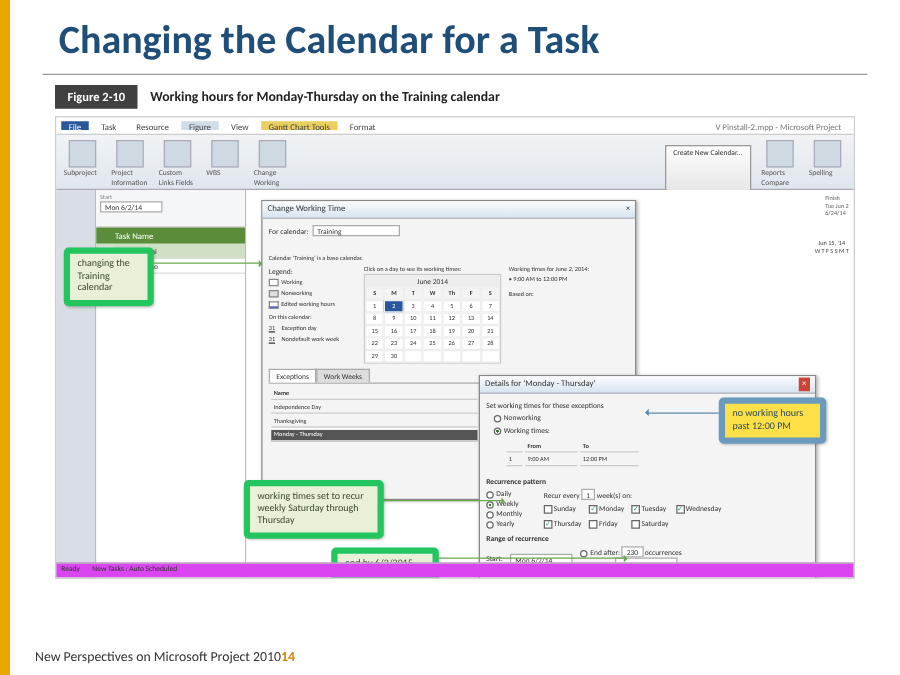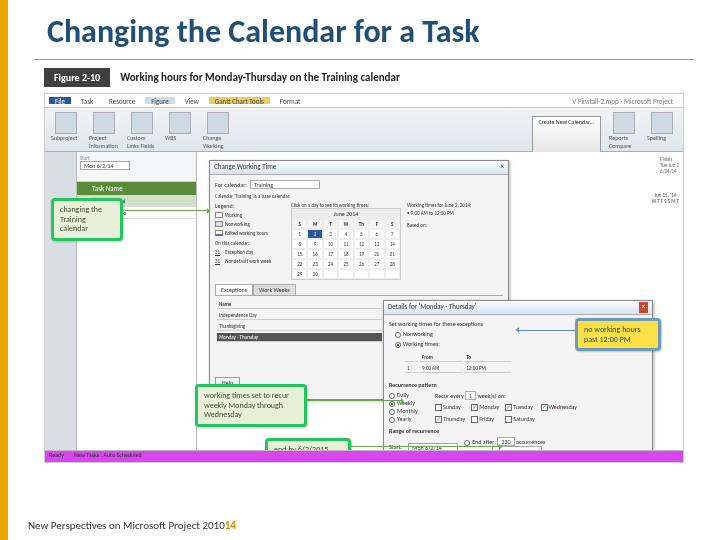--- a/index.html
+++ b/index.html
@@ -30,21 +30,21 @@
 .row .n{width:12px;background:#e0e4e8;text-align:center;font-size:6px}
 .row .t{padding-left:3px;font-size:6px;color:#333}
 .row.sel{background:#cfe0c4}
 .timeline{height:30px;background:#f4f6f8;border-bottom:1px solid #ccc;padding:3px}
 .right{flex:1;background:#fff;position:relative}
 .dialog{position:absolute;background:#f4f4f4;border:1px solid #888;box-shadow:1px 1px 3px rgba(0,0,0,.3)}
 .dlg1{left:164px;top:66px;width:300px;height:240px}
 .dlg2{left:338px;top:206px;width:270px;height:180px}
 .dlgtitle{background:linear-gradient(#fafcff,#d7e4f0);height:14px;padding:1px 4px;font-size:7px;display:flex;justify-content:space-between;border-bottom:1px solid #aab}
 .dlgbody{padding:5px;font-size:6px;color:#333}
-.calrow{display:flex;align-items:center;gap:3px;margin-bottom:4px}
+.calrow{display:flex;align-items:center;gap:3px;margin-bottom:15px}
 .cal{border:1px solid #ccc;background:#fff;width:110px}
 .calh{background:#eee;text-align:center;font-size:6px;padding:1px}
 .calg{display:grid;grid-template-columns:repeat(7,1fr)}
 .calg div{text-align:center;font-size:5px;padding:1px;border:0.5px solid #eee}
 .calg .hdr{background:#f4f4f4;font-weight:bold}
 .calg .sel{background:#2a579a;color:#fff}
 .legend{font-size:5px;line-height:1.6}
 .legend div{display:flex;align-items:center;gap:2px;margin:1px 0}
 .swatch{width:8px;height:6px;border:1px solid #888;background:#fff}
 .btn{display:inline-block;border:1px solid #999;background:linear-gradient(#fdfdfd,#e4e4e4);padding:1px 6px;font-size:6px}
@@ -52,21 +52,21 @@
 .tabs span{padding:1px 5px;font-size:6px;background:#ddd;border:1px solid #aaa;border-bottom:none}
 .tabs .on{background:#fff}
 .extable{width:100%;font-size:5px;margin-top:2px}
 .extable th,.extable td{border-bottom:1px solid #ccc;text-align:left;padding:1px 2px}
 .extable tr.hl{background:#555;color:#fff}
 .fld{display:inline-block;border:1px solid #aaa;background:#fff;padding:0 3px;height:9px;line-height:9px;font-size:6px}
 .rad{display:inline-block;width:6px;height:6px;border:1px solid #666;border-radius:50%;margin-right:2px;background:#fff;vertical-align:middle}
 .rad.on{background:radial-gradient(#3a7a2a 40%,#fff 45%)}
 .chk{display:inline-block;width:7px;height:7px;border:1px solid #666;background:#fff;margin-right:1px;vertical-align:middle;position:relative}
 .chk.on::after{content:"✓";position:absolute;font-size:6px;left:0;top:-2px;color:#2a6}
-.callout{position:absolute;background:#e8f0d8;border:3px solid #22c55e;border-radius:4px;padding:4px 6px;font-size:8px;color:#3a4a2a;line-height:1.2;box-shadow:1px 1px 2px rgba(0,0,0,.2)}
+.callout{position:absolute;background:#e8f0d8;border:5px solid #22c55e;border-radius:4px;padding:4px 6px;font-size:8px;color:#3a4a2a;line-height:1.2;box-shadow:1px 1px 2px rgba(0,0,0,.2)}
 .callout.blue{background:#fde047;border-color:#6a9abd;color:#2a4a5a}
 .arrow{position:absolute;background:#6aa84f;height:1px}
 .arrow::after{content:"";position:absolute;right:-4px;top:-2px;border:3px solid transparent;border-left-color:#6aa84f}
 .arrow.blue{background:#5a8ab0}
 .arrow.blue::after{border-left-color:#5a8ab0}
 .footer{position:absolute;bottom:8px;left:20px;right:20px;display:flex;justify-content:flex-start;font-size:11px;color:#333}
 .footer .pn{color:#d08a00;font-weight:bold}
 </style>
 </head>
 <body>
@@ -343,21 +343,21 @@
             <div><span class="rad on"></span><span>End by:</span> <span class="fld" style="width:50px"></span></div>
           </div>
         </div>
 
       </div>
     </div>
 
     <div class="callout" style="left:6px;top:104px;width:72px">changing the Training calendar</div>
     <div class="arrow" style="left:78px;top:116px;width:86px"></div>
 
-    <div class="callout" style="left:150px;top:290px;width:112px">working times set to recur weekly Monday through Wednesday</div>
+    <div class="callout" style="left:150px;top:290px;width:112px">working times set to recur weekly Saturday through Thursday</div>
     <div class="arrow" style="left:262px;top:306px;width:96px"></div>
 
     <div class="callout" style="left:220px;top:344px;width:86px">end by 6/2/2015</div>
     <div class="arrow" style="left:306px;top:352px;width:150px"></div>
 
     <div class="callout blue" style="left:530px;top:224px;width:86px">no working hours past 12:00 PM</div>
     <div class="arrow blue" style="left:472px;top:236px;width:58px;transform:rotate(180deg)"></div>
 
     <div style="position:absolute;bottom:0;left:0;right:0;height:12px;background:#d946ef;border-top:1px solid #bbb;font-size:6px;padding:0 4px;display:flex;gap:10px">
       <span>Ready</span>

